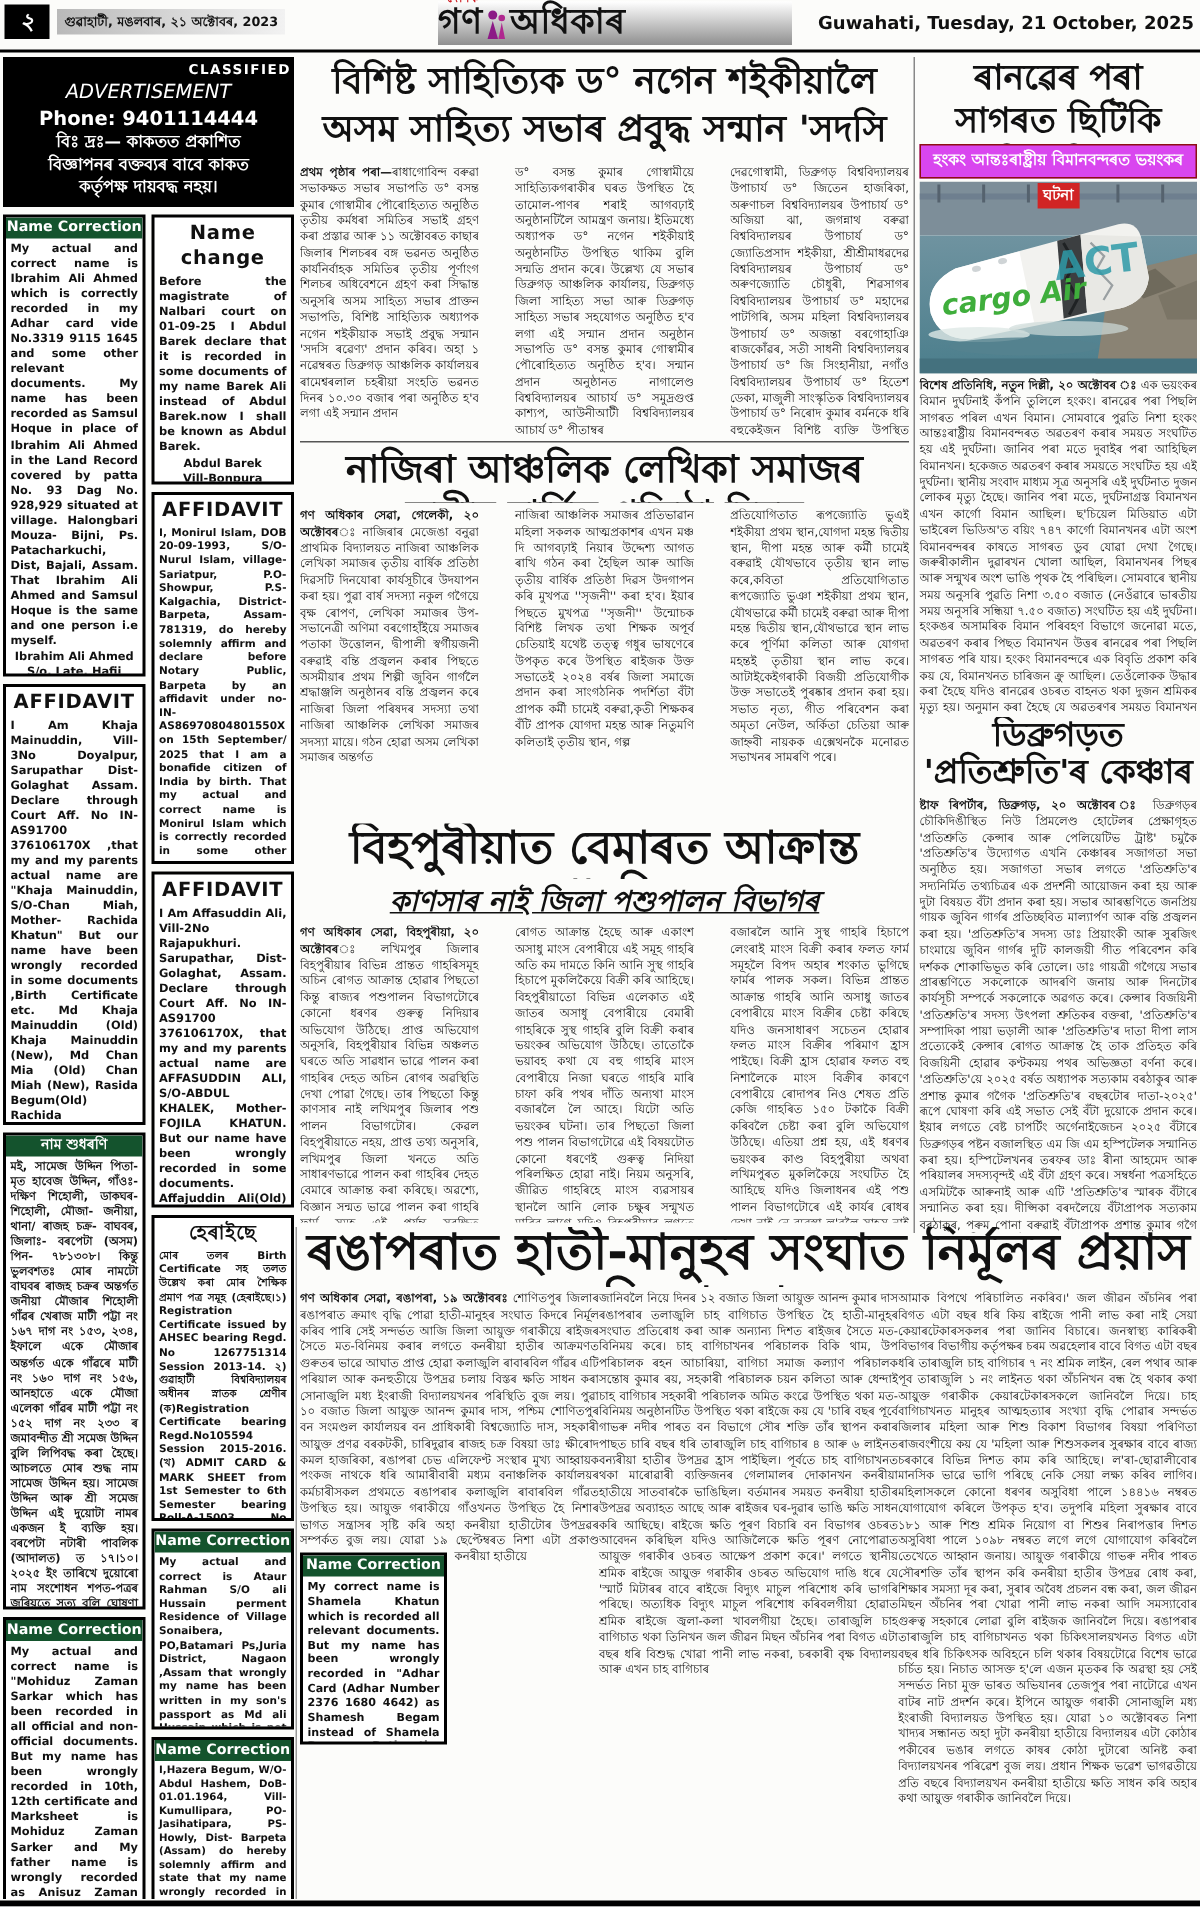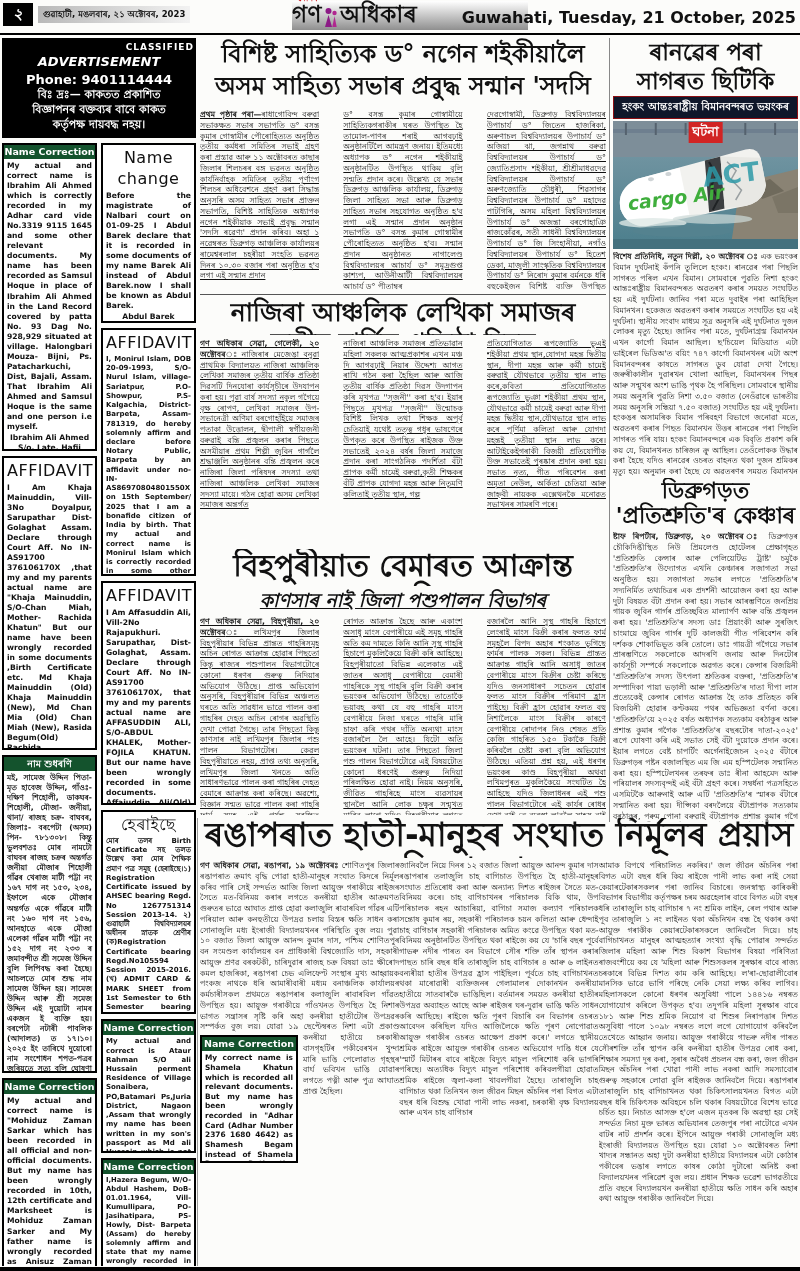--- a/index.html
+++ b/index.html
@@ -10,57 +10,57 @@
   .hdr{position:absolute;top:0;left:0;width:800px;height:32px;}
   .pageno{position:absolute;left:3px;top:3px;width:30px;height:23px;background:#000;color:#fff;
           font-size:15px;font-weight:bold;font-style:italic;display:flex;align-items:center;justify-content:center;}
   .date-as{position:absolute;left:38px;top:6px;width:152px;height:17px;
            background:linear-gradient(90deg,#b9b9b9,#f2f2f2);font-size:8.5px;font-weight:bold;
            display:flex;align-items:center;padding-left:5px;box-sizing:border-box;}
   .masthead{position:absolute;left:292px;top:1px;width:236px;height:29px;
             background:linear-gradient(#ffffff 0%,#8f8f8f 100%);display:flex;align-items:center;justify-content:flex-start;}
   .masthead .mh-wrap{position:relative;font-weight:bold;font-size:23px;letter-spacing:.5px;display:flex;align-items:center;gap:2px;}
   .mh-prefix{position:absolute;top:-4px;left:6px;color:#cf1f26;font-size:8px;font-weight:bold;}
-  .date-en{position:absolute;right:4px;top:8px;font-size:16px;font-weight:bold;}
+  .date-en{position:absolute;right:4px;top:8px;font-size:12px;font-weight:bold;}
   .rule-top{position:absolute;top:33px;left:0;width:800px;border-top:2.5px solid #000;}
   
   .left-rail{position:absolute;left:2px;top:38px;width:194px;height:1228px;overflow:hidden;}
   .classified{background:#000;color:#fff;text-align:center;padding:3px 2px 5px;line-height:1.35;}
   .cl1{font-size:9px;font-weight:bold;letter-spacing:1px;text-align:right;}
-  .cl2{font-size:13px;font-weight:bold;font-style:italic;}
+  .cl2{font-size:13px;font-weight:normal;font-style:italic;}
   .cl3{font-size:13px;font-weight:bold;}
   .cl-as{font-size:11px;font-weight:bold;}
   .ad-cols{display:flex;gap:4px;margin-top:5px;}
   .ad-col{width:95px;display:flex;flex-direction:column;gap:5px;}
   .adbox{border:2px solid #000;padding:2px 3px;font-size:7.6px;line-height:1.32;text-align:justify;
          overflow:hidden;box-sizing:border-box;font-weight:600;background:#fff;}
   .ttl-dark{background:#14532d;color:#fff;text-align:center;font-weight:bold;font-size:9.5px;
             margin:-2px -3px 2px;padding:1px 0;}
-  .ttl-plain{text-align:center;font-weight:normal;font-size:16px;margin:0 0 2px;letter-spacing:.5px;}
+  .ttl-plain{text-align:center;font-weight:bold;font-size:13px;margin:0 0 2px;letter-spacing:.5px;}
   .sig{text-align:center;font-weight:bold;white-space:pre-line;margin-top:1px;}
   
   .center{position:absolute;left:200px;top:38px;width:406px;}
   .headline1{font-size:24px;font-weight:bold;text-align:center;line-height:1.35;height:68px;overflow:hidden;}
   .headline2{font-size:25px;font-weight:bold;text-align:center;line-height:1.2;border-top:1px solid #555;
              padding-top:3px;margin-top:4px;height:37px;overflow:hidden;}
   .headline3{font-size:30px;font-weight:bold;text-align:center;line-height:1.1;margin-top:4px;height:37px;overflow:hidden;}
   .subhead{font-size:19px;font-weight:bold;font-style:italic;text-decoration:underline;text-align:center;height:27px;overflow:hidden;}
-  .cols3{display:flex;gap:24px;margin-top:4px;text-decoration:underline;}
+  .cols3{display:flex;gap:24px;margin-top:4px;}
   .colx{flex:1;font-size:7.8px;line-height:1.38;text-align:justify;overflow:hidden;}
   .b1{height:180px;} .b2{height:206px;} .b3{height:198px;}
   .byline{font-weight:bold;}
   
   .right-rail{position:absolute;left:609px;top:38px;width:189px;border-left:1px solid #888;
               padding-left:3px;box-sizing:border-box;}
   .headlineR{font-size:23px;font-weight:bold;text-align:center;line-height:1.25;height:58px;overflow:hidden;}
-  .banner{background:#0f172a;color:#fff;text-align:center;font-weight:bold;font-size:10.5px;
+  .banner{background:#d946ef;color:#fff;text-align:center;font-weight:bold;font-size:10.5px;
           padding:2px 0;border:1px solid #8d0f14;}
   .photo{position:relative;width:100%;height:128px;margin-top:2px;}
   .photo-label{position:absolute;top:1px;left:50%;transform:translateX(-50%);background:#d12424;
-               color:#fff;font-size:13px;font-weight:bold;padding:0 4px;z-index:2;}
+               color:#fff;font-size:10px;font-weight:bold;padding:0 4px;z-index:2;}
   .planebody{font-size:7.8px;line-height:1.38;text-align:justify;height:224px;overflow:hidden;margin-top:3px;}
   .headlineP{font-size:22px;font-weight:bold;text-align:center;line-height:1.15;height:52px;overflow:hidden;margin-top:2px;}
   .pratbody{font-size:7.8px;line-height:1.38;text-align:justify;height:290px;overflow:hidden;margin-top:2px;}
   
   .bottom-art{position:absolute;left:200px;top:818px;width:598px;}
   .headlineB{font-size:33px;font-weight:bold;text-align:center;line-height:1.05;height:40px;overflow:hidden;}
   .subheadB{font-size:21px;font-weight:bold;font-style:italic;text-decoration:underline;
             text-align:center;height:30px;overflow:hidden;}
   .bot-cols{display:flex;gap:0;margin-top:3px;}
   .bot-col{flex:1;font-size:7.8px;line-height:1.38;text-align:justify;overflow:hidden;height:372px;}
@@ -263,20 +263,19 @@
     <div class="headlineB">ৰঙাপৰাত হাতী-মানুহৰ সংঘাত নিৰ্মূলৰ প্ৰয়াস জিলা আয়ুক্তৰ</div>
     <div class="bot-cols">
       <div class="bot-col">
         <span class="byline">গণ অধিকাৰ সেৱা, ৰঙাপৰা, ১৯ অক্টোবৰঃ</span>
         <span>শোণিতপুৰ জিলাৰ ৰঙাপৰাত ক্ৰমাৎ বৃদ্ধি পোৱা হাতী-মানুহৰ সংঘাত কিদৰে নিৰ্মূল কৰিব পাৰি সেই সন্দৰ্ভত আজি জিলা আয়ুক্ত গৰাকীয়ে ৰাইজৰ সৈতে মত-বিনিময় কৰাৰ লগতে কনৰীয়া হাতীৰ আক্ৰমণত গুৰুতৰ ভাৱে আঘাত প্ৰাপ্ত হোৱা কলাজুলি ৰাবাৰবিল গাঁৱৰ এটি পৰিয়াল আৰু কনহুতীয়ে উপদ্ৰৱ চলায় বিস্তৰ ক্ষতি সাধন কৰা সোনাজুলি মধ্য ইংৰাজী বিদ্যালয়খনৰ পৰিস্থিতি বুজ লয়। পুৱা ১০ বজাত জিলা আয়ুক্ত আনন্দ কুমাৰ দাস, পশ্চিম শোণিতপুৰ বন সংমণ্ডল কাৰ্যালয়ৰ বন প্ৰাধিকাৰী বিশ্বজ্যোতি দাস, সহকাৰী আয়ুক্ত প্ৰণৱ বৰকটকী, চাৰিদুৱাৰ ৰাজহ চক্ৰ বিষয়া ডাঃ ক্ষীৰোদ কমল হাজৰিকা, ৰঙাপৰা চেভ এলিফেণ্ট সংস্থাৰ মুখ্য আহ্বায়ক পংকজ নাথকে ধৰি আমাৰীবাৰী মধ্যম বনাঞ্চলিক কাৰ্যালয়ৰ কৰ্মচাৰীসকল প্ৰথমতে ৰঙাপৰাৰ কলাজুলি ৰাবাৰবিল গাঁৱত উপস্থিত হয়। আয়ুক্ত গৰাকীয়ে গাঁওখনত উপস্থিত হৈ নিশাৰ ভাগত সন্ত্ৰাসৰ সৃষ্টি কৰি অহা কনৰীয়া হাতীটোৰ উপদ্ৰৱৰ সম্পৰ্কত বুজ লয়। যোৱা ১৯ ছেপ্টেম্বৰত নিশা এটা প্ৰকাণ্ড কনৰীয়া হাতীয়ে</span>
         <div class="embed-box">
           <div class="ttl-dark">Name Correction</div>
           <div>My correct name is Shamela Khatun which is recorded all relevant documents. But my name has been wrongly recorded in "Adhar Card (Adhar Number 2376 1680 4642) as Shamesh Begam instead of Shamela Begum. Both the same and one identical person denotes me</div>
 
         </div>
-        <span>চৰকাৰী বাসগৃহটিৰ পকীবেৰখন খুন্দা মাৰি ভাঙি পেলোৱাত গৃহস্থৰ বাৰ্ঘ ভবিখন ভাঙি যোৱাৰ লগতে পত্নী আৰু পুত্ৰ আঘাত প্ৰাপ্ত হৈছিল।</span>
       </div>
       <div class="bot-col">জানিবলৈ নিয়ে দিনৰ ১২ বজাত জিলা আয়ুক্ত আনন্দ কুমাৰ দাস ৰঙাপৰাৰ তলাজুলি চাহ বাগিচাত উপস্থিত হৈ হাতী-মানুহৰ সংঘাত প্ৰতিৰোধ কৰা আৰু অন্যান্য দিশত ৰাইজৰ সৈতে মত-বিনিময় কৰে। চাহ বাগিচাখনৰ পৰিচালক বিকি থাম, উপ পৰিচালক ৰহন আচাৰিয়া, বাগিচা সমাজ কল্যাণ পৰিচালক সন্তোষ কুমাৰ ৰয়, সহকাৰী পৰিচালক চয়ন কলিতা আৰু ধেন্দাই চাহ বাগিচাৰ সহকাৰী পৰিচালক অমিত কংৱে উপস্থিত থকা মত-বিনিময় অনুষ্ঠানটিত উপস্থিত থকা ৰাইজে কয় যে 'চাৰি বছৰ পূৰ্বে গাভৰু নদীৰ পাৰত বন বিভাগে সৌৰ শক্তি তাঁৰ স্থাপন কৰাৰ পাছত চাৰি বছৰ ধৰি তাৰাজুলি চাহ বাগিচাৰ ৪ আৰু ৬ লাইনত বন্যৰীয়া হাতীৰ উপদ্ৰৱ হ্ৰাস পাইছিল। পূৰ্বতে চাহ বাগিচাখনত থকা মাৰোৱাৰী ব্যক্তিজনৰ গেলামালৰ দোকানখন কনৰীয়া হাতীয়ে সাতবাৰকৈ ভাঙিছিল। বৰ্তমানৰ সময়ত কনৰীয়া হাতীৰ উপদ্ৰৱ অব্যাহত আছে আৰু ৰাইজৰ ঘৰ-দুৱাৰ ভাঙি ক্ষতি সাধন কৰি আছিছে। ৰাইজে ক্ষতি পূৰণ বিচাৰি বন বিভাগৰ ওচৰত আবেদন কৰিছিল যদিও আজিলৈকে ক্ষতি পূৰণ নোপোৱাত আয়ুক্ত গৰাকীৰ ওচৰত আক্ষেপ প্ৰকাশ কৰে।' লগতে স্থানীয় শ্ৰমিক ৰাইজে আয়ুক্ত গৰাকীৰ ওচৰত অভিযোগ দাঙি ধৰে যে 'স্মাৰ্ট মিটাৰৰ বাবে ৰাইজে বিদ্যুৎ মাচুল পৰিশোধ কৰি ভাগৰি পৰিছে। অত্যধিক বিদ্যুৎ মাচুল পৰিশোধ কৰিবলগীয়া হোৱাত শ্ৰমিক ৰাইজে জ্বলা-কলা খাবলগীয়া হৈছে। তাৰাজুলি চাহ বাগিচাত থকা তিনিখন জল জীৱন মিছন অঁচনিৰ পৰা বিগত এটা বছৰ ধৰি বিশুদ্ধ খোৱা পানী লাভ নকৰা, চৰকাৰী বৃক্ষ বিদ্যালয় আৰু এখন চাহ বাগিচাৰ</div>
       <div class="bot-col">আমাক বিপথে পৰিচালিত নকৰিব।' জল জীৱন অঁচনিৰ পৰা বিগত এটা বছৰ ধৰি কিয় ৰাইজে পানী লাভ কৰা নাই সেয়া কেয়াৰটেকাৰসকলৰ পৰা জানিব বিচাৰে। জনস্বাস্থ্য কাৰিকৰী বিভাগৰ বিভাগীয় কৰ্তৃপক্ষৰ চৰম অৱহেলাৰ বাবে বিগত এটা বছৰ ধৰি তাৰাজুলি চাহ বাগিচাৰ ৭ নং শ্ৰমিক লাইন, ৰেল পথাৰ আৰু পূব তাৰাজুলি ১ নং লাইনত থকা অঁচনিখন বন্ধ হৈ থকাৰ কথা আয়ুক্ত গৰাকীক কেয়াৰটেকাৰসকলে জানিবলৈ দিয়ে। চাহ বাগিচাখনত মানুহৰ আত্মহত্যাৰ সংখ্যা বৃদ্ধি পোৱাৰ সন্দৰ্ভত জিলাৰ মহিলা আৰু শিশু বিকাশ বিভাগৰ বিষয়া পৰিণিতা ৰাজবংশীয়ে কয় যে 'মহিলা আৰু শিশুসকলৰ সুৰক্ষাৰ বাবে ৰাজ্য চৰকাৰে বিভিন্ন দিশত কাম কৰি আহিছে। ল'ৰা-ছোৱালীবোৰ মানসিক ভাৱে ভাগি পৰিছে নেকি সেয়া লক্ষ্য কৰিব লাগিব। মহিলাসকলে কোনো ধৰণৰ অসুবিধা পালে ১৪৪১৬ নম্বৰত যোগাযোগ কৰিলে উপকৃত হ'ব। তদুপৰি মহিলা সুৰক্ষাৰ বাবে ১৮১ আৰু শিশু শ্ৰমিক নিয়োগ বা শিশুৰ নিৰাপত্তাৰ দিশত অসুবিধা পালে ১০৯৮ নম্বৰত লগে লগে যোগাযোগ কৰিবলৈ তেখেতে আহ্বান জনায়। আয়ুক্ত গৰাকীয়ে গাভৰু নদীৰ পাৰত সৌৰশক্তি তাঁৰ স্থাপন কৰি কনৰীয়া হাতীৰ উপদ্ৰৱ ৰোধ কৰা, শিক্ষাৰ সমস্যা দূৰ কৰা, সুৰাৰ অবৈধ প্ৰচলন বন্ধ কৰা, জল জীৱন মিছন অঁচনিৰ পৰা খোৱা পানী লাভ নকৰা আদি সমস্যাবোৰ গুৰুত্ব সহকাৰে লোৱা বুলি ৰাইজক জানিবলৈ দিয়ে। ৰঙাপৰাৰ তাৰাজুলি চাহ বাগিচাখনত থকা চিকিৎসালয়খনত বিগত এটা বছৰ ধৰি চিকিৎসক অবিহনে চলি থকাৰ বিষয়টোৱে বিশেষ ভাৱে চৰ্চিত হয়। নিচাত আসক্ত হ'লে এজন মৃতকৰ কি অৱস্থা হয় সেই সন্দৰ্ভত নিচা মুক্ত ভাৰত অভিযানৰ তেজপুৰ পৰা নাটোৱে এখন বাটৰ নাট প্ৰদৰ্শন কৰে। ইপিনে আয়ুক্ত গৰাকী সোনাজুলি মধ্য ইংৰাজী বিদ্যালয়ত উপস্থিত হয়। যোৱা ১০ অক্টোবৰত নিশা খাদ্যৰ সন্ধানত অহা দুটা কনৰীয়া হাতীয়ে বিদ্যালয়ৰ এটা কোঠাৰ পকীবেৰ ভঙাৰ লগতে কাষৰ কোঠা দুটাৰো অনিষ্ট কৰা বিদ্যালয়খনৰ পৰিৱেশ বুজ লয়। প্ৰধান শিক্ষক ভৱেশ ভাগৱতীয়ে প্ৰতি বছৰে বিদ্যালয়খন কনৰীয়া হাতীয়ে ক্ষতি সাধন কৰি অহাৰ কথা আয়ুক্ত গৰাকীক জানিবলৈ দিয়ে।</div>
     </div>
   </div>
 
 </div>
 
 </body></html>

